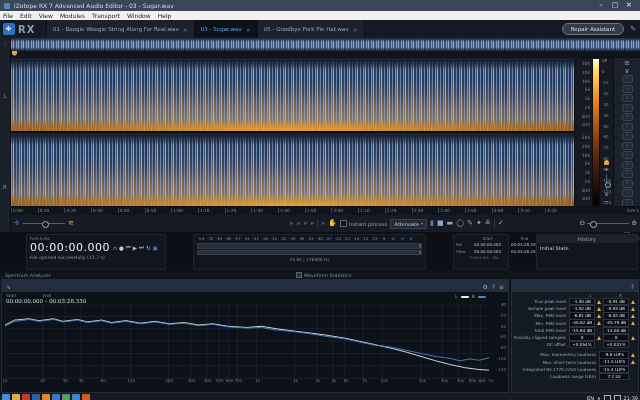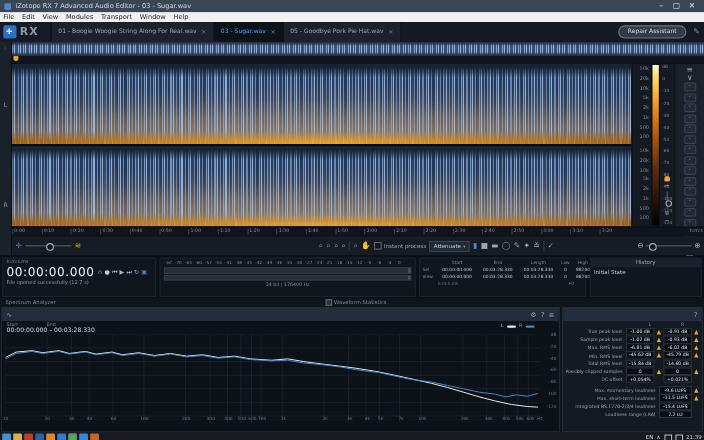--- a/index.html
+++ b/index.html
@@ -73,21 +73,21 @@
   .hslider{width:42px;height:1px;background:#55616f;position:relative;}
   .hslider .knob{position:absolute;top:-2.5px;left:45%;width:5px;height:5px;border:1px solid #aab4c2;border-radius:50%;background:#10151d;}
   .sep{width:1px;height:9px;background:#333b47;}
   .chk{display:flex;align-items:center;gap:2px;color:#9aa4b2;font-size:5px;white-space:nowrap;}
   .chk .box{width:5px;height:5px;border:1px solid #5b6675;background:#11161e;}
   .dd{display:flex;align-items:center;gap:2px;border:1px solid #3a4250;background:#222937;color:#c4ccd8;font-size:5px;padding:1px 3px;white-space:nowrap;}
   .dd .car{font-size:4px;color:#8d98a8;}
   .zoomslider{margin-left:auto;display:flex;align-items:center;gap:2px;}
   
   .transport{height:36px;background:#0c1016;border-top:1px solid #0b0f15;display:flex;padding:1px 2px;gap:3px;}
-  .tpanel{background:#11161e;border:1px solid #1d2430;border-radius:1px;}
+  .tpanel{background:#11161e;border:1px solid #1d2430;border-radius:1px;margin-left:24px;}
   .tleft{width:132px;display:flex;flex-direction:column;padding:1px 3px;}
   .fmt{color:#7f8a99;font-size:4.3px;}
   .timerow{display:flex;align-items:center;gap:3px;}
   .bigtime{font-size:11px;color:#eef2f7;letter-spacing:.5px;white-space:nowrap;}
   .tbtns{display:flex;align-items:center;gap:2px;color:#aab4c2;font-size:5.5px;}
   .status{color:#8d98a8;font-size:4.6px;margin-top:1px;white-space:nowrap;}
   .meters{width:225px;display:flex;flex-direction:column;padding:1px 3px;}
   .mscale{position:relative;height:6px;}
   .mtick{position:absolute;top:0;color:#7f8a99;font-size:3.8px;transform:translateX(-50%);}
   .mbar{height:3.5px;background:#272e3a;border:1px solid #333b47;margin-top:1px;position:relative;}

